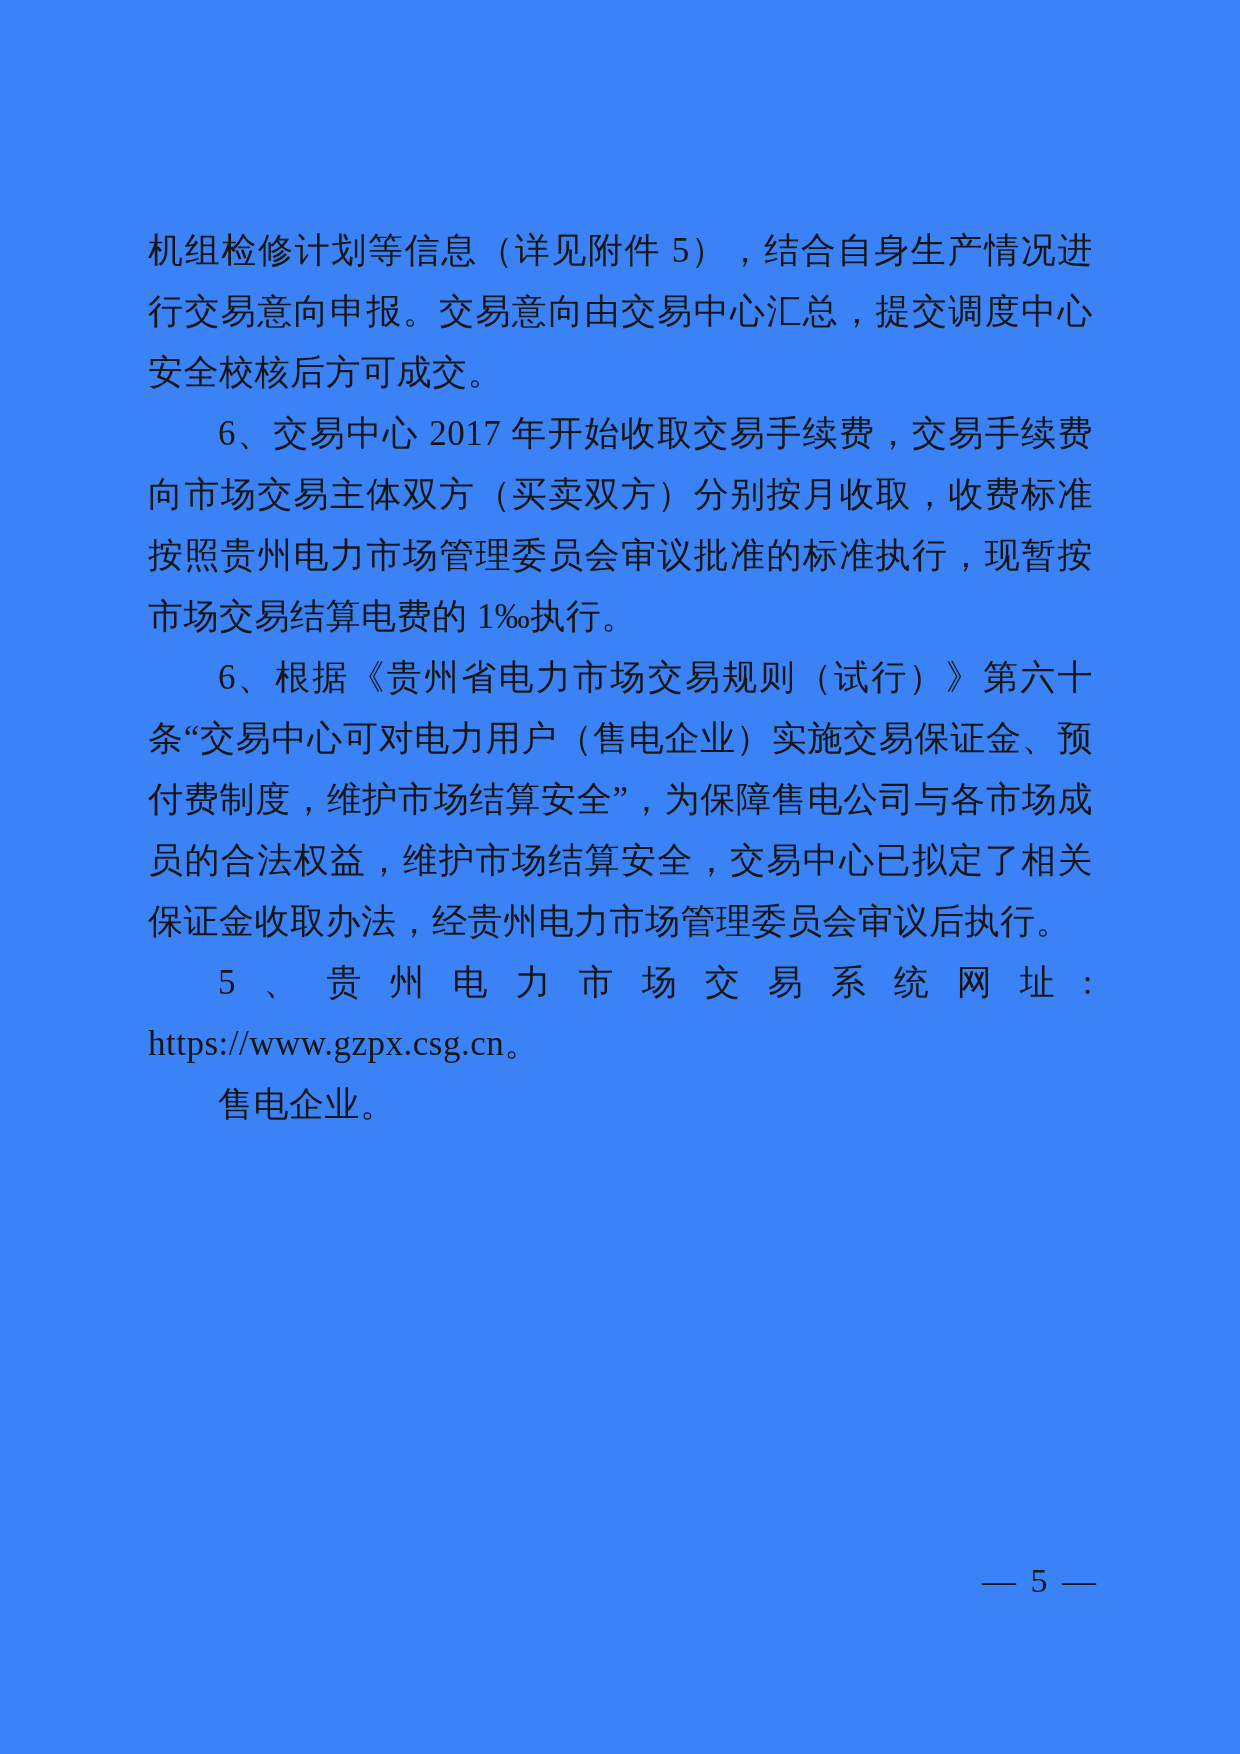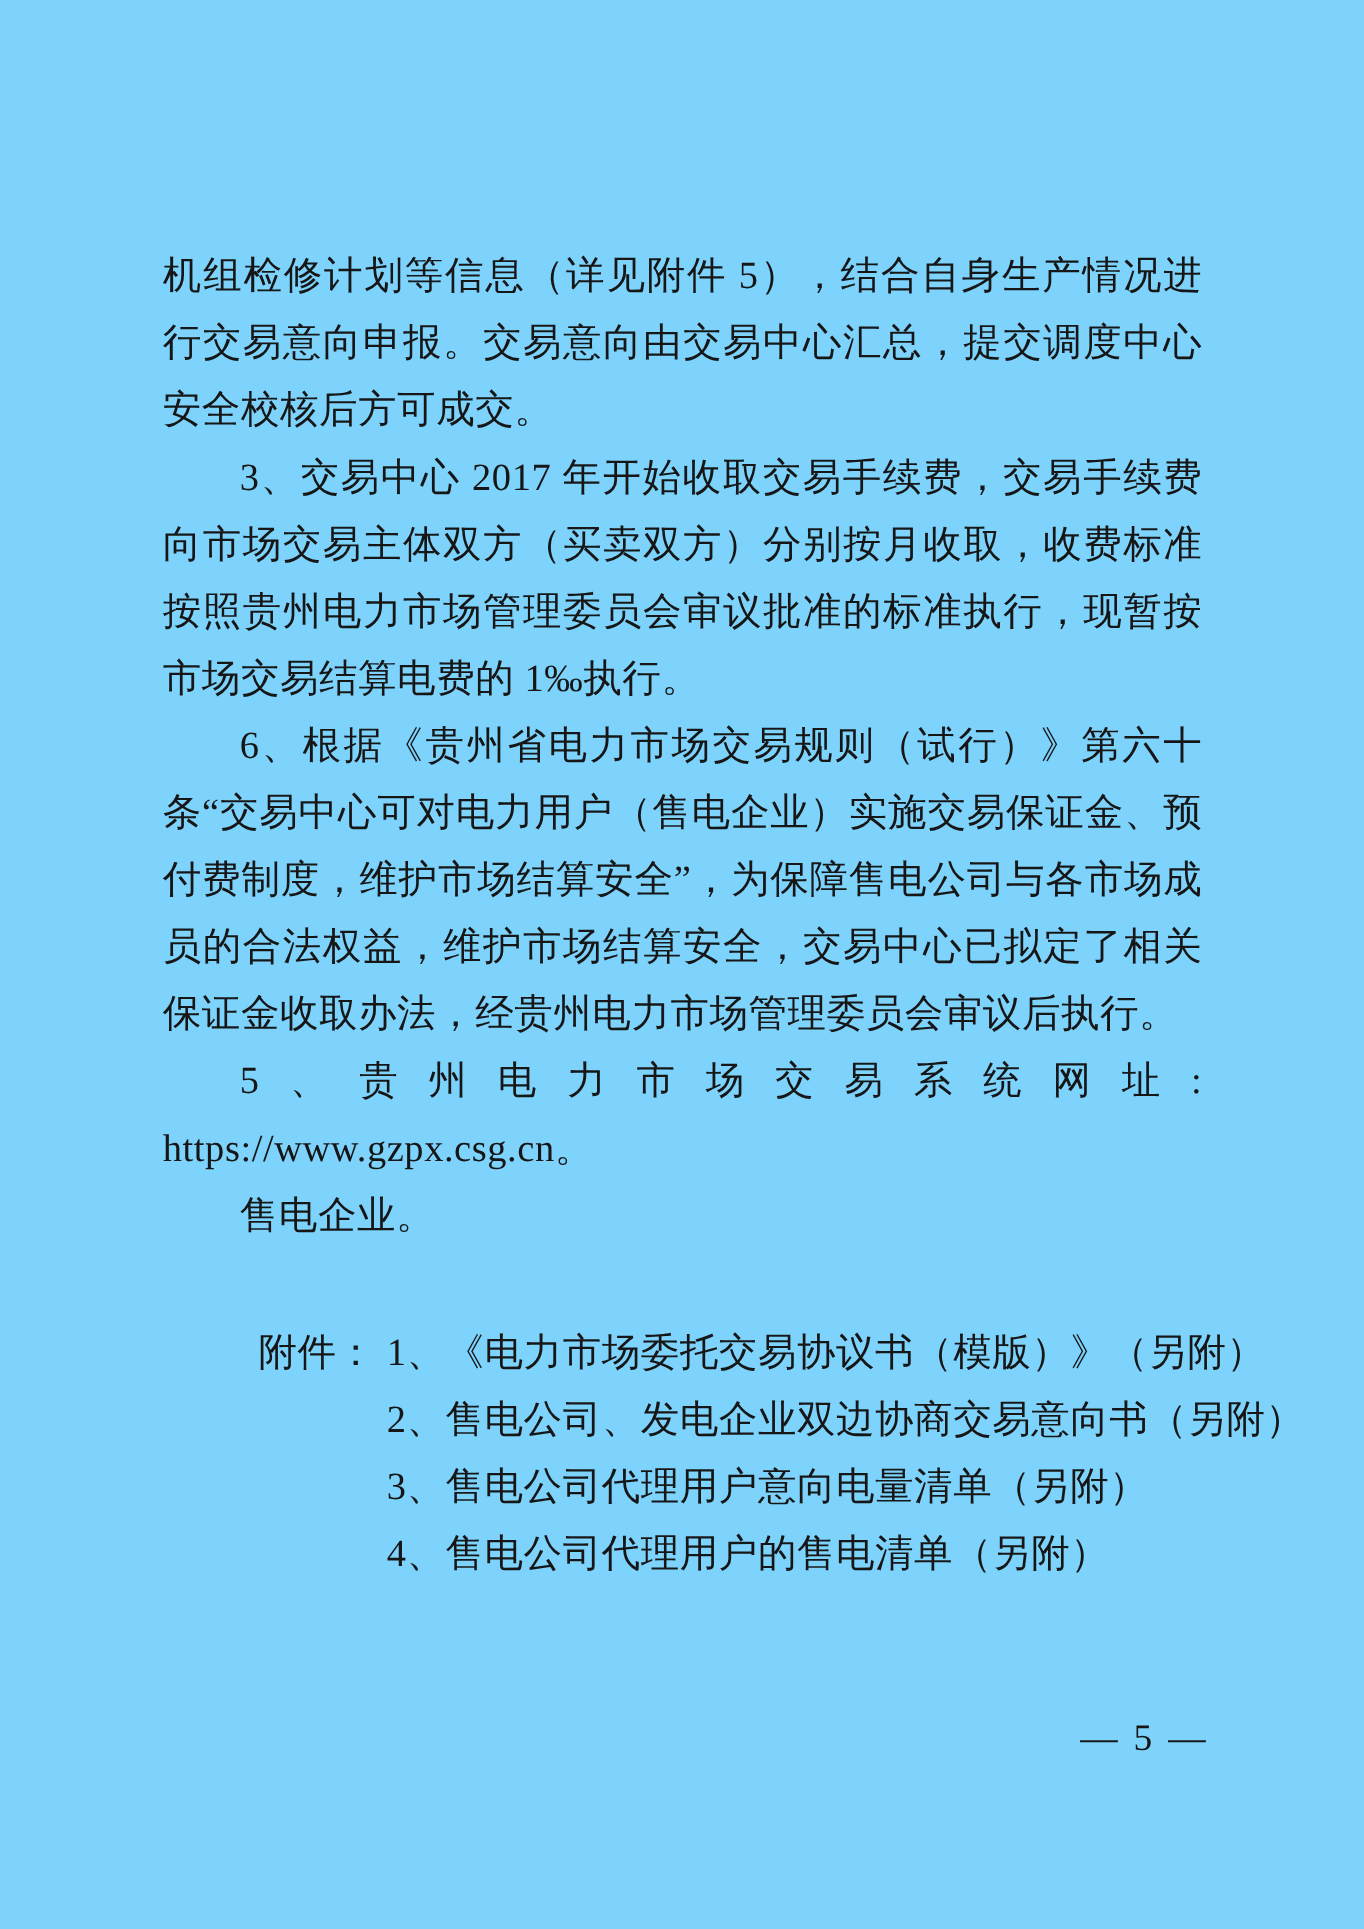--- a/index.html
+++ b/index.html
@@ -5,21 +5,21 @@
   html, body {
     margin: 0;
     padding: 0;
     background: #e8e8e8;
   }
   .page {
     position: relative;
     width: 1240px;
     height: 1754px;
     margin: 0 auto;
-    background: #7dd3fc;
+    background: #3b82f6;
     color: #161616;
     font-family: "Liberation Serif", "DejaVu Serif", serif;
     overflow: hidden;
   }
   .content {
     position: absolute;
     left: 148px;
     top: 220px;
     width: 945px;
     font-size: 35px;
@@ -61,30 +61,21 @@
     letter-spacing: 3px;
     color: #161616;
   }
 </style>
 </head>
 <body>
 
 <div class="page">
   <div class="content">
     <p class="para no-indent">机组检修计划等信息（详见附件 5），结合自身生产情况进行交易意向申报。交易意向由交易中心汇总，提交调度中心安全校核后方可成交。</p>
-    <p class="para">3、交易中心 2017 年开始收取交易手续费，交易手续费向市场交易主体双方（买卖双方）分别按月收取，收费标准按照贵州电力市场管理委员会审议批准的标准执行，现暂按市场交易结算电费的 1‰执行。</p>
+    <p class="para">6、交易中心 2017 年开始收取交易手续费，交易手续费向市场交易主体双方（买卖双方）分别按月收取，收费标准按照贵州电力市场管理委员会审议批准的标准执行，现暂按市场交易结算电费的 1‰执行。</p>
     <p class="para">6、根据《贵州省电力市场交易规则（试行）》第六十条“交易中心可对电力用户（售电企业）实施交易保证金、预付费制度，维护市场结算安全”，为保障售电公司与各市场成员的合法权益，维护市场结算安全，交易中心已拟定了相关保证金收取办法，经贵州电力市场管理委员会审议后执行。</p>
     <p class="para">5、贵州电力市场交易系统网址: https://www.gzpx.csg.cn。</p>
     <p class="para">售电企业。</p>
 
-    <div class="attachments">
-      <div class="label">附件：</div>
-      <div class="items">
-        <div class="item">1、《电力市场委托交易协议书（模版）》（另附）</div>
-        <div class="item">2、售电公司、发电企业双边协商交易意向书（另附）</div>
-        <div class="item">3、售电公司代理用户意向电量清单（另附）</div>
-        <div class="item">4、售电公司代理用户的售电清单（另附）</div>
-      </div>
-    </div>
   </div>
 
   <div class="footer">— 5 —</div>
 </div>
 
 </body></html>

